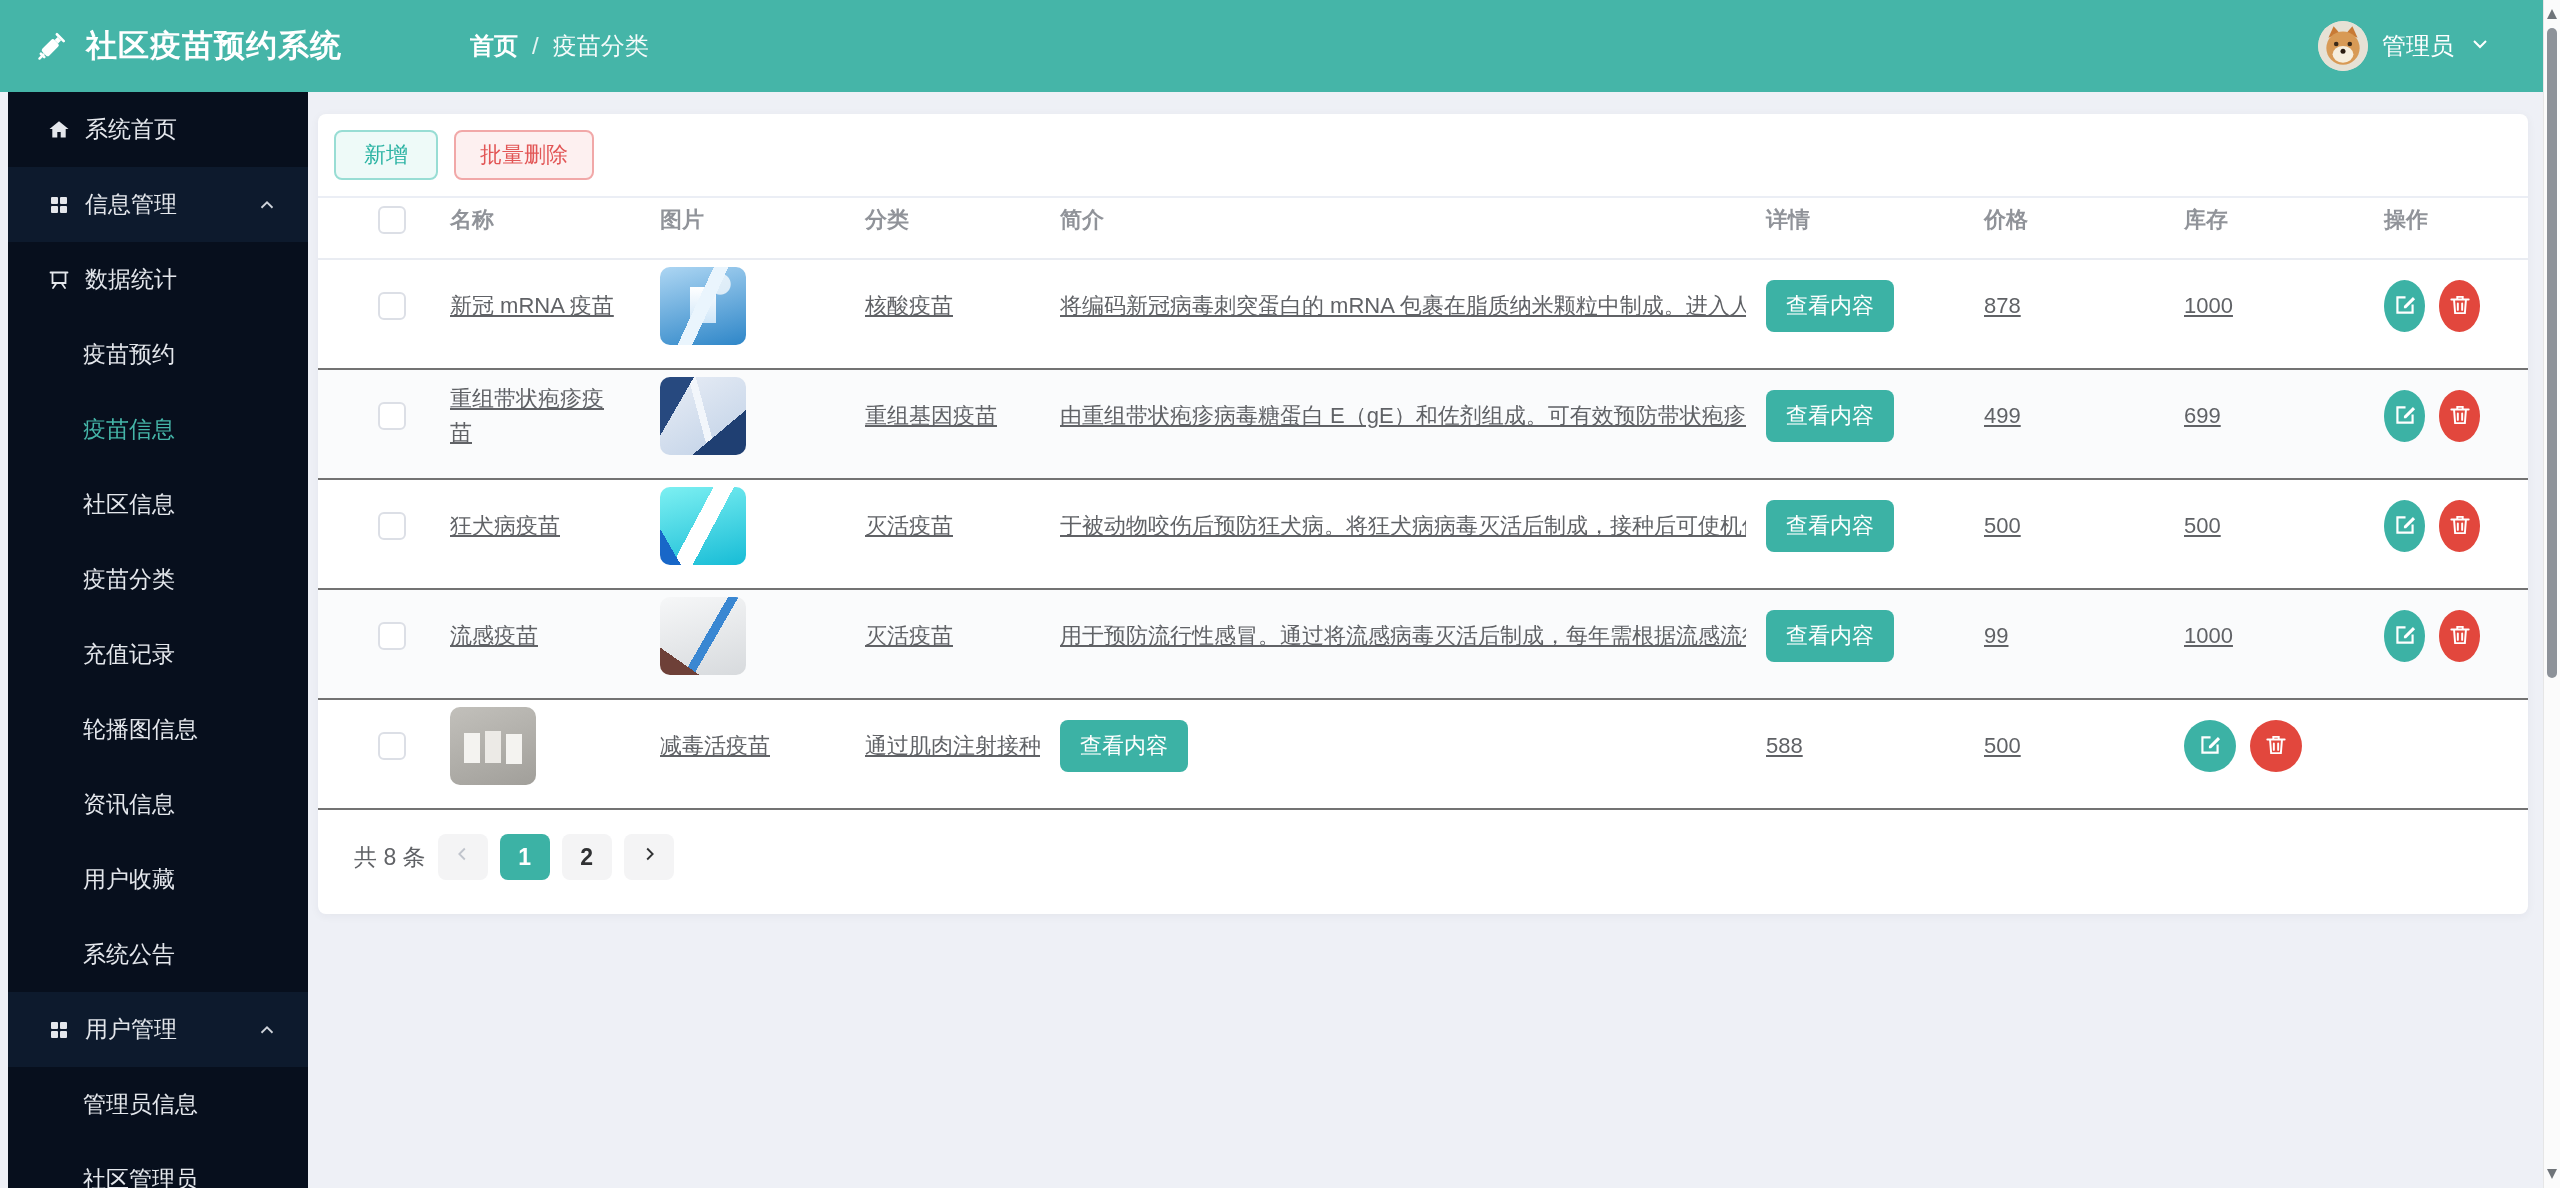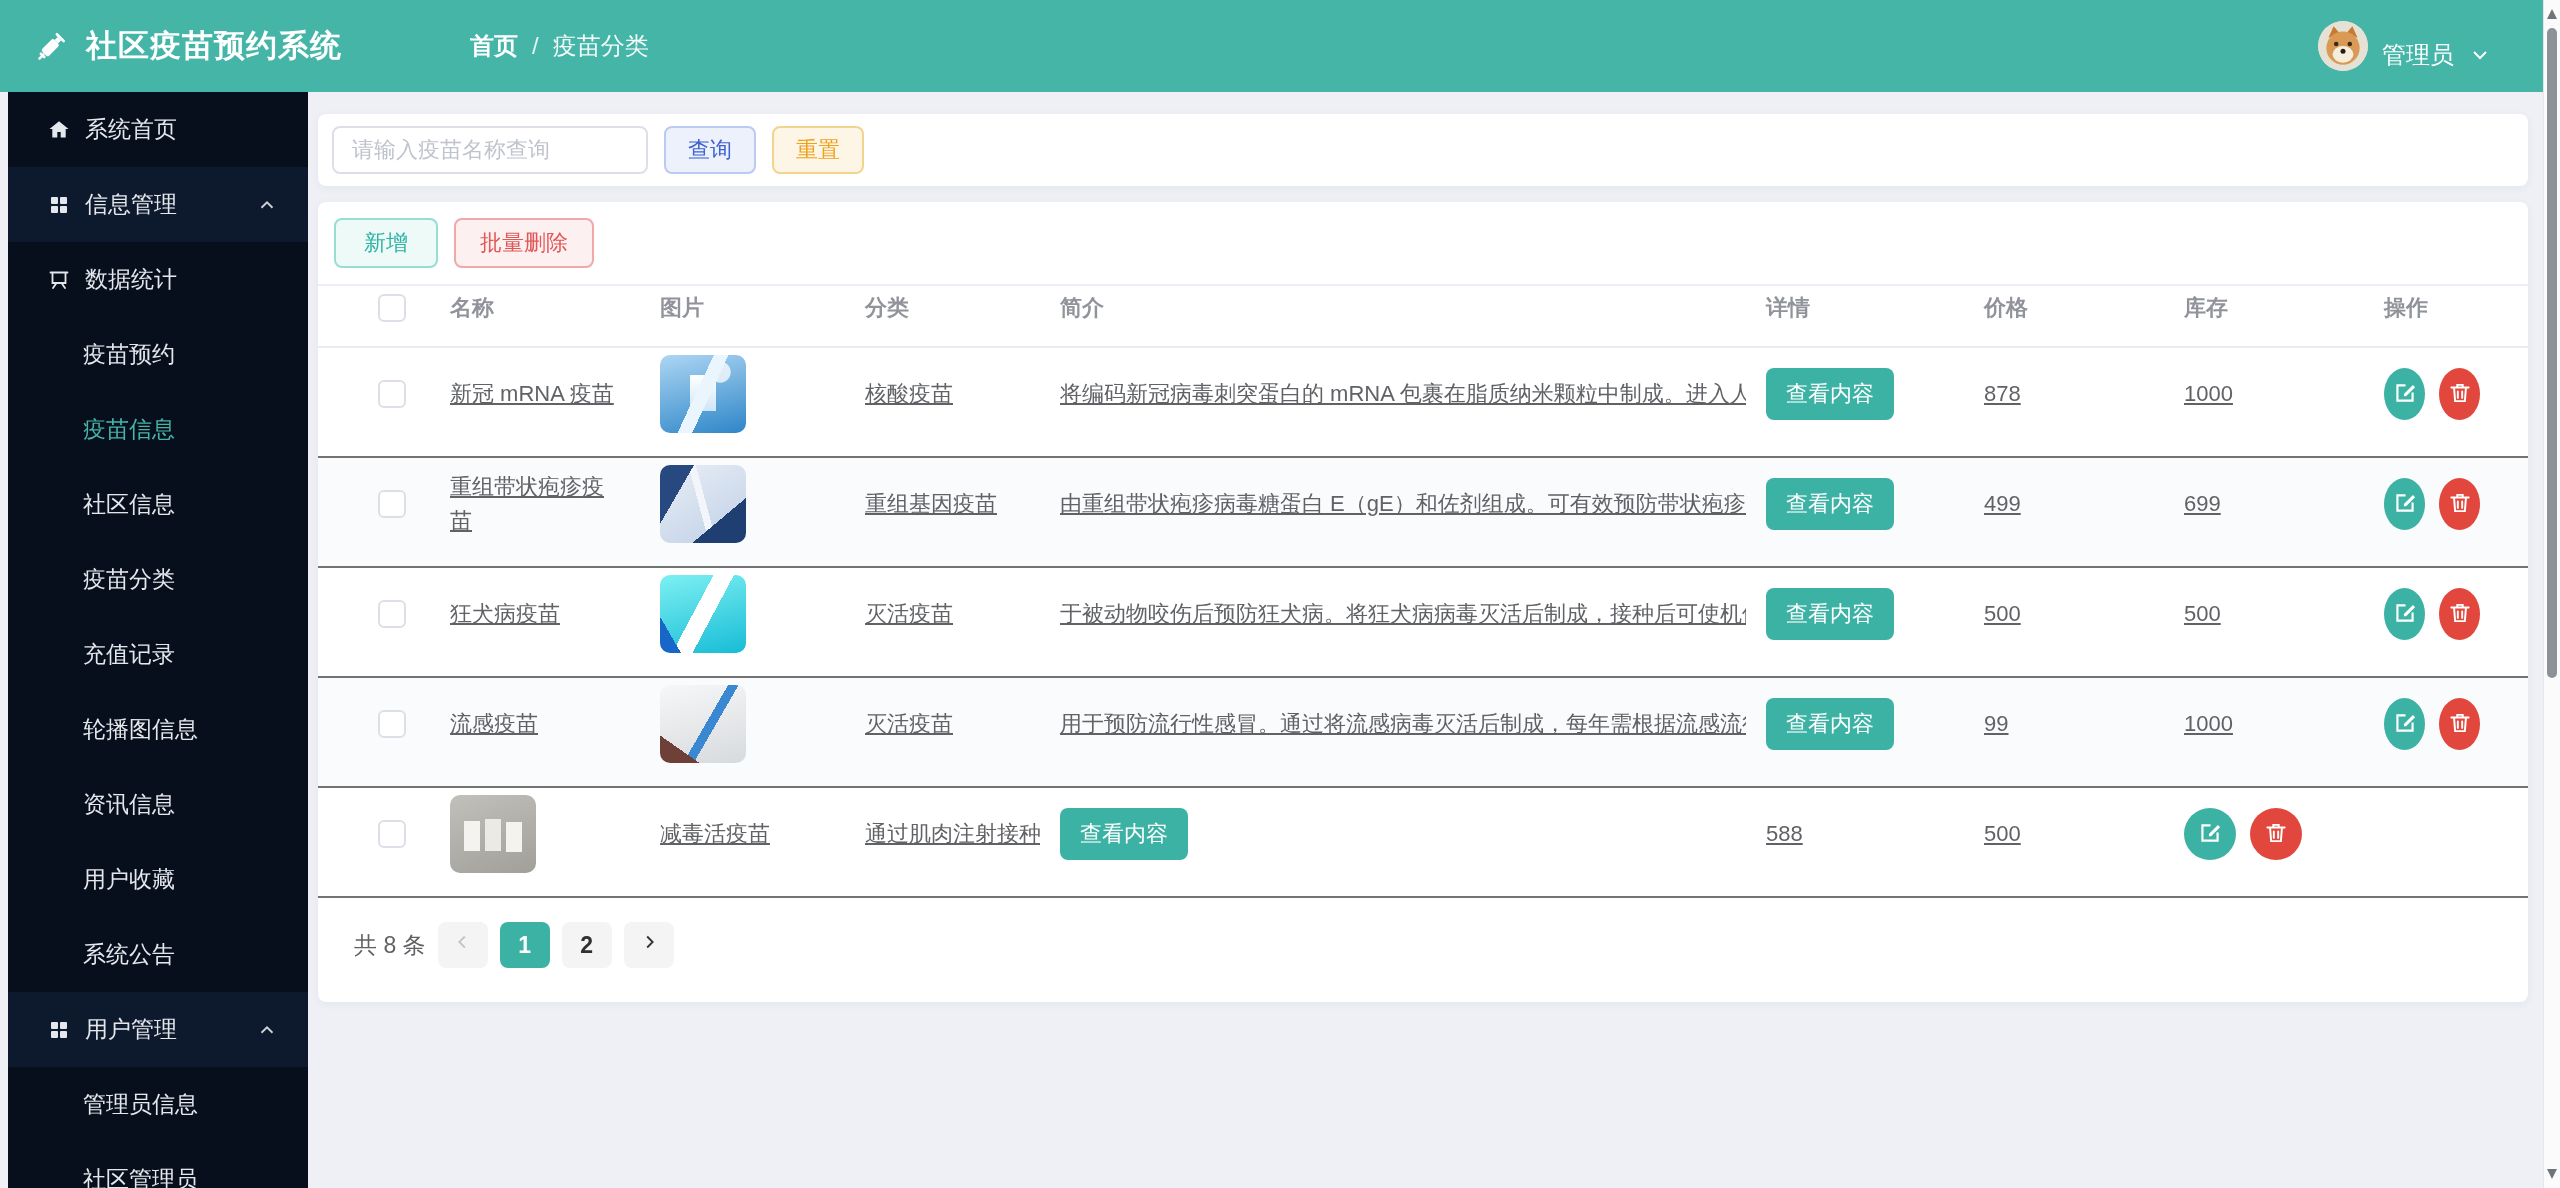--- a/index.html
+++ b/index.html
@@ -8,21 +8,21 @@
 
   
   .header { position:absolute; left:0; top:0; width:2560px; height:92px; background:#45b5a8; display:flex; align-items:center; padding:0 40px 0 30px; color:#fff; }
   .logo { width:44px; height:44px; display:flex; align-items:center; justify-content:center; }
   .app-title { font-size:31px; font-weight:700; margin-left:12px; letter-spacing:1px; }
   .breadcrumb { display:flex; align-items:center; margin-left:128px; font-size:24px; gap:14px; }
   .crumb-home { font-weight:700; }
   .crumb-sep { color:rgba(255,255,255,.85); }
   .crumb-current { color:rgba(255,255,255,.95); font-weight:400; }
   .header-spacer { flex:1; }
-  .user-box { display:flex; align-items:flex-end; gap:14px; cursor:pointer; margin-right:28px; }
+  .user-box { display:flex; align-items:center; gap:14px; cursor:pointer; margin-right:28px; }
   .avatar { width:50px; height:50px; border-radius:50%; overflow:hidden; background:#e8e4da; flex:0 0 auto; }
   .user-name { font-size:24px; }
 
   
   .sidebar { position:absolute; left:8px; top:92px; width:300px; height:1096px; background:#070f1d; overflow:hidden; }
   .nav-item { height:75px; display:flex; align-items:center; padding-left:39px; color:#e4e7ec; font-size:23px; cursor:pointer; }
   .nav-item .nav-icon { width:24px; height:24px; margin-right:14px; display:flex; align-items:center; }
   .nav-item.group { background:#0d1a2d; }
   .nav-item.sub { padding-left:75px; }
   .nav-item.active { color:#45b5a8; }
@@ -221,25 +221,20 @@
     <div class="nav-item sub">
         <span>管理员信息</span>
       </div>
     <div class="nav-item sub">
         <span>社区管理员</span>
       </div>
   </div>
 
   <div class="main">
 
-    <div class="card search-card">
-      <input class="search-input" type="text" placeholder="请输入疫苗名称查询" style="">
-      <button class="btn btn-query">查询</button>
-      <button class="btn btn-reset">重置</button>
-    </div>
 
     <div class="card table-card">
       <div class="toolbar">
         <button class="btn btn-add">新增</button>
         <button class="btn btn-batch-del">批量删除</button>
       </div>
 
       <div class="grid-row thead">
         <div class="ck-cell">
             <span class="checkbox"></span>

